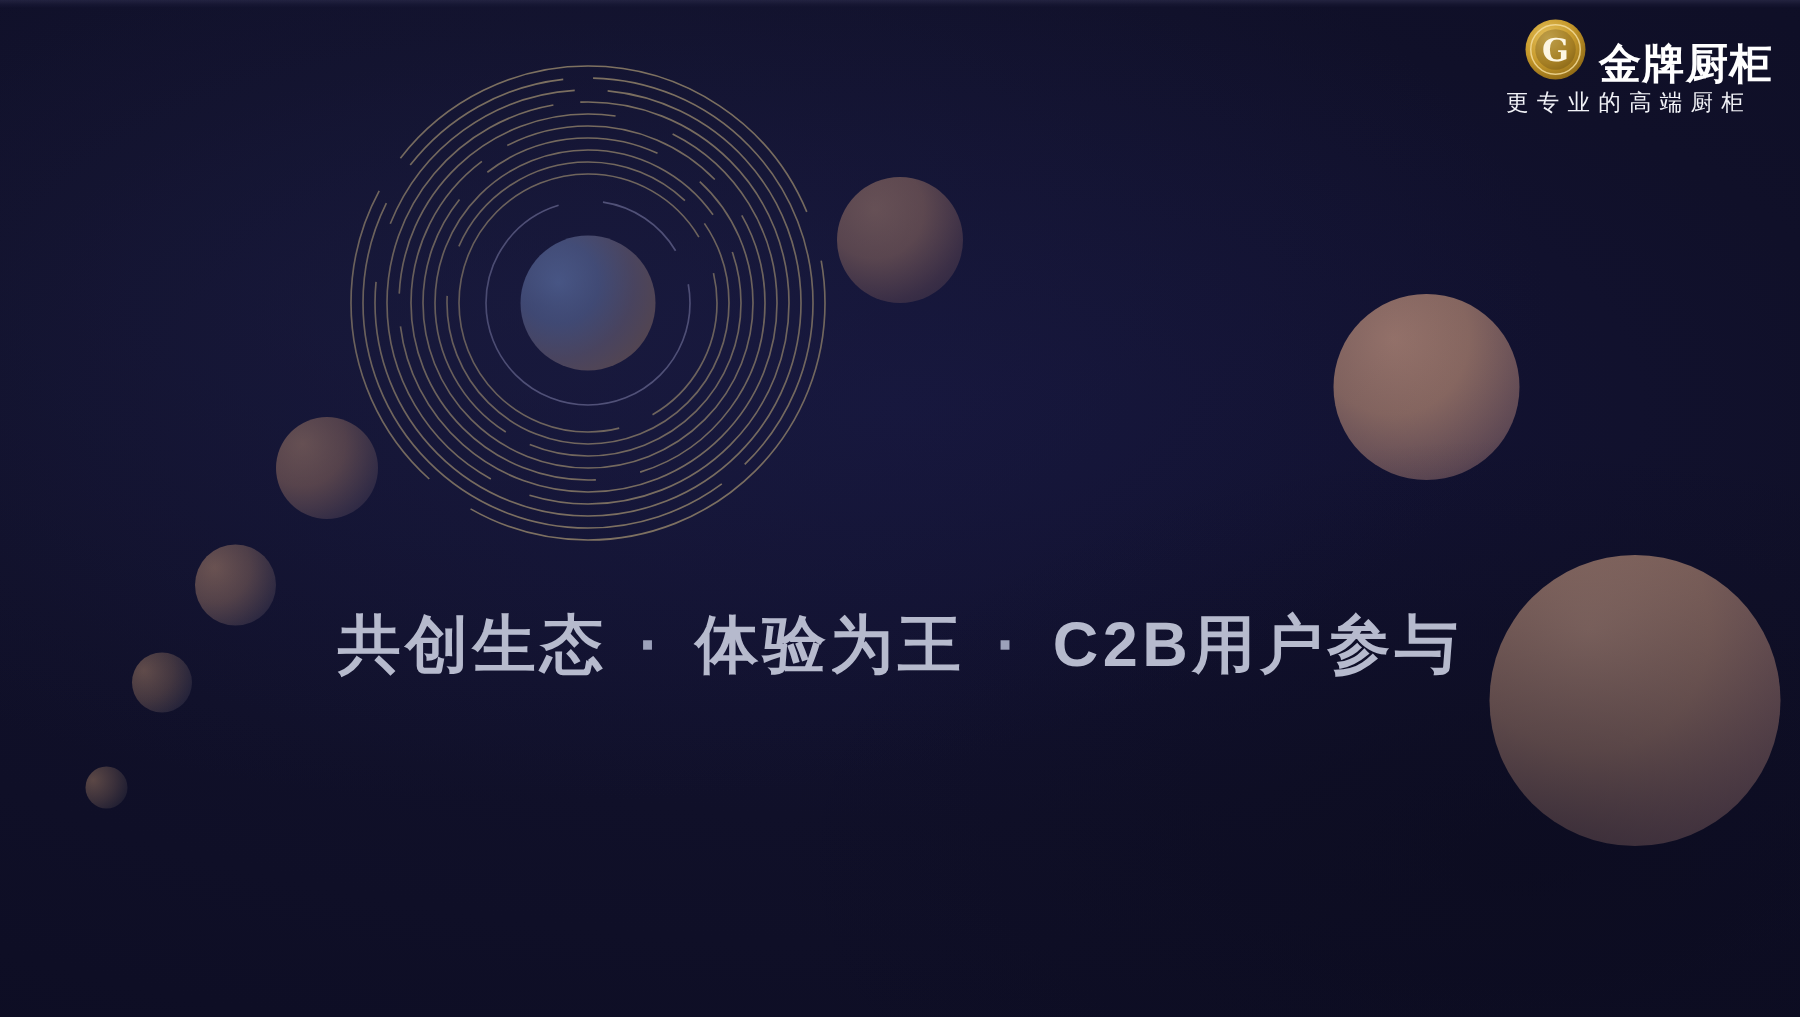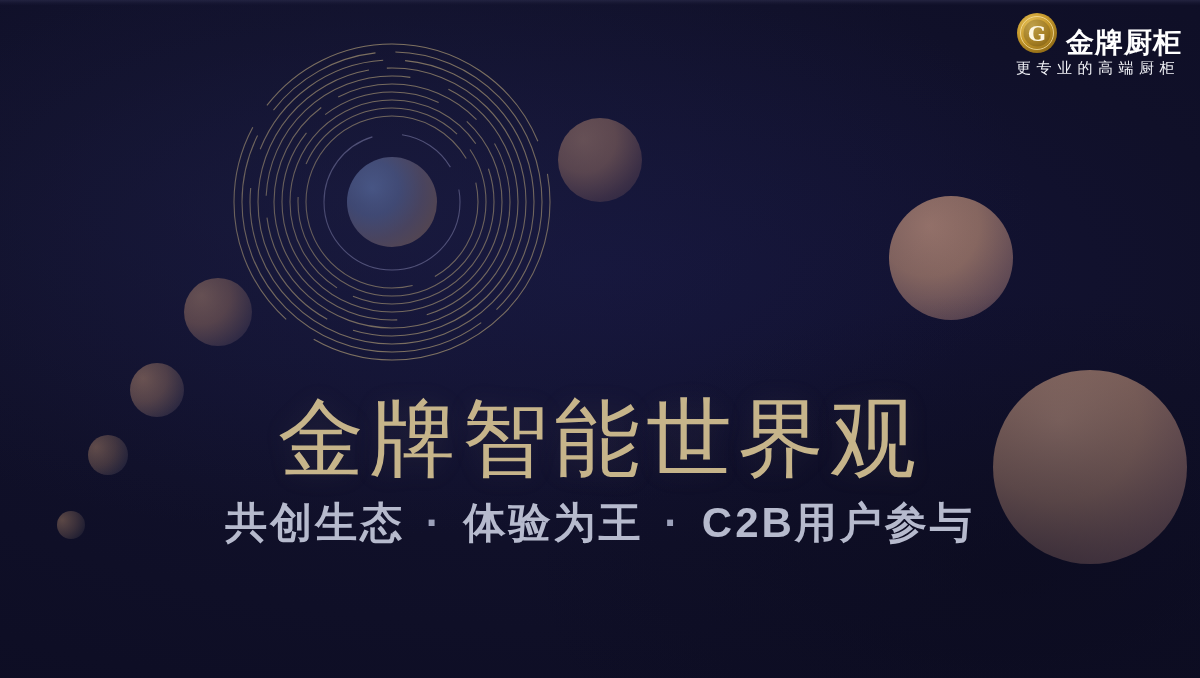--- a/index.html
+++ b/index.html
@@ -105,21 +105,21 @@
     font-size: 28px;
     font-weight: 700;
     color: #ffffff;
     letter-spacing: 1px;
     white-space: nowrap;
     font-family: "Liberation Sans", "DejaVu Sans", sans-serif;
     margin-top: 20px;
   }
   .brand-tagline {
     margin-top: 3px;
-    text-align: right;
+    text-align: center;
     font-size: 15px;
     color: #f1f2f7;
     letter-spacing: 5.5px;
     padding-right: 2px;
     white-space: nowrap;
   }
 </style>
 </head>
 <body>
 
@@ -172,21 +172,20 @@
 
   <div class="sphere" style="left:88px; top:435px; width:40px; height:40px; opacity:.70;
               background: radial-gradient(circle at 20% 30%, #8b6a59 0%, #5e4a49 45%, #2c2a40 82%, #1c1c36 100%);"></div>
 
   <div class="sphere" style="left:57px; top:511px; width:28px; height:28px; opacity:.62;
               background: radial-gradient(circle at 18% 32%, #8a6a58 0%, #554446 48%, #252437 85%, #18182f 100%);"></div>
 
   <div class="bg-vignette"></div>
 
   <div class="headline">
-    <h1 class="title">金牌智能世界观</h1>
     <p class="subtitle">
       <span>共创生态</span>
       <span class="dot">·</span>
       <span>体验为王</span>
       <span class="dot">·</span>
       <span>C2B用户参与</span>
     </p>
   </div>
 
   <div class="brand">

